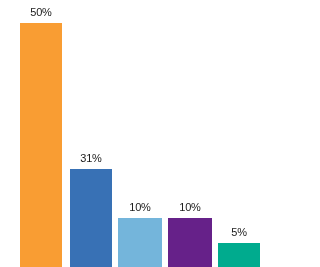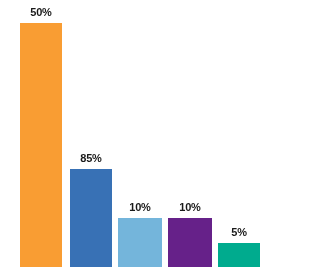--- a/index.html
+++ b/index.html
@@ -37,40 +37,40 @@
     bottom: 0;
     width: 100%;
   }
   .bar-label {
     position: absolute;
     left: 0;
     width: 100%;
     text-align: center;
     font-family: "Liberation Sans", sans-serif;
     font-size: 11px;
-    font-weight: bold;
+    font-weight: normal;
     color: #1a1a1a;
     line-height: 12px;
     letter-spacing: -0.2px;
     white-space: nowrap;
   }
 </style>
 </head>
 <body style="background: rgb(255, 255, 255);">
 
 <div id="chart-root">
   <div class="plot-area">
 
     <div class="bar-group" style="left:20px; width:42px; height:244px;">
       <div class="bar-label" style="top:-17px;">50%</div>
       <div class="bar" style="height:244px; background:#F99D33;"></div>
     </div>
 
     <div class="bar-group" style="left: 70px; width: 42px; height: 98px;">
-      <div class="bar-label" style="top:-17px;">85%</div>
+      <div class="bar-label" style="top:-17px;">31%</div>
       <div class="bar" style="height: 98px; background: rgb(56, 113, 181);"></div>
     </div>
 
     <div class="bar-group" style="left: 118px; width: 44px; height: 49px;">
       <div class="bar-label" style="top:-17px;">10%</div>
       <div class="bar" style="height: 49px; background: rgb(116, 181, 219);"></div>
     </div>
 
     <div class="bar-group" style="left: 168px; width: 44px; height: 49px;">
       <div class="bar-label" style="top:-17px;">10%</div>

